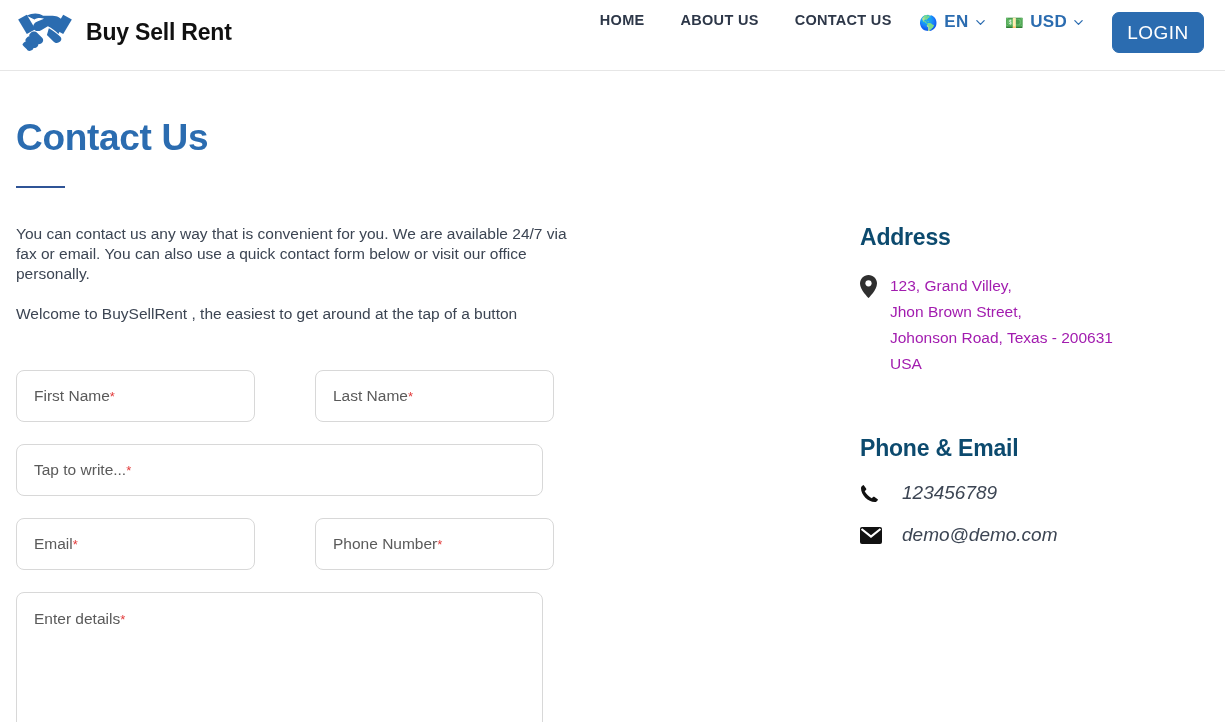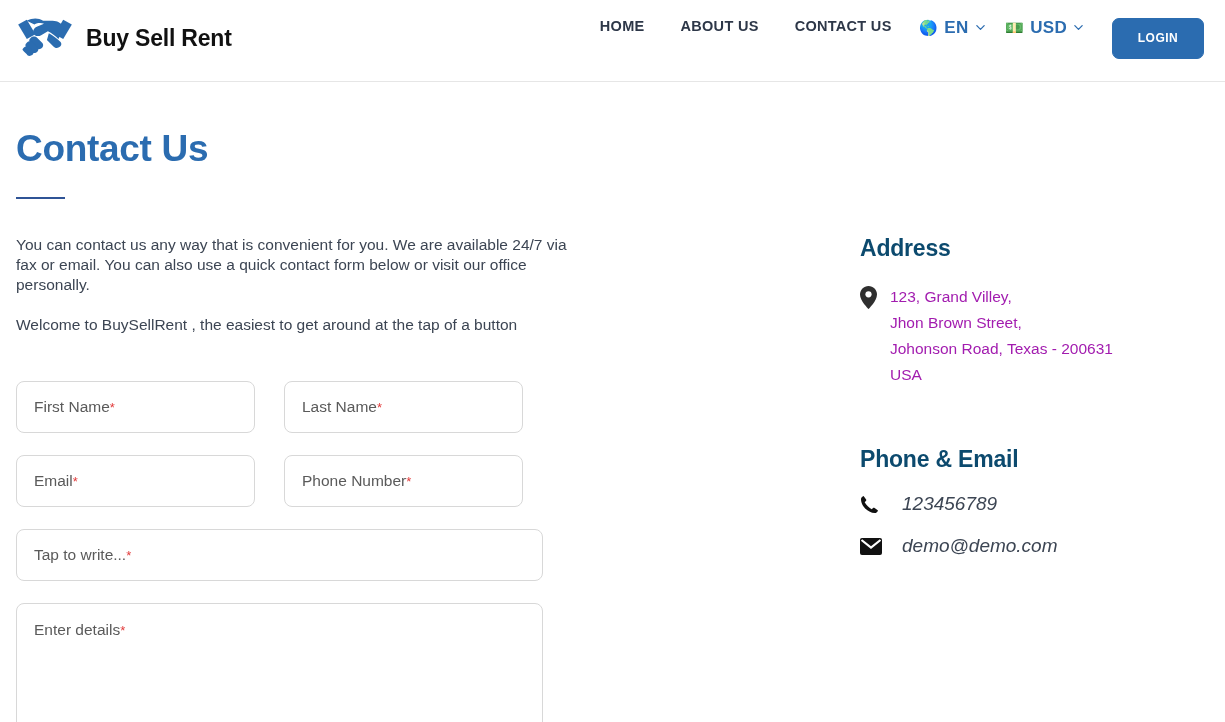--- a/index.html
+++ b/index.html
@@ -7,21 +7,21 @@
     width: 1225px;
     height: 722px;
     overflow: hidden;
     background: #ffffff;
     font-family: "Liberation Sans", sans-serif;
     color: #2d3748;
   }
 
   
   .header {
-    height: 82px;
+    height: 71px;
     border-bottom: 1px solid #e6e6e6;
     display: flex;
     align-items: center;
     padding: 0 21px 5px 14px;
   }
   .brand {
     display: flex;
     align-items: center;
     gap: 10px;
     cursor: pointer;
@@ -72,22 +72,22 @@
     letter-spacing: 0.3px;
     color: #2b6cb0;
   }
   .chev {
     width: 11px;
     height: 11px;
     display: block;
   }
 
   .btn {
-    font-size: 12px;
-    font-weight: bold;
+    font-size: 19px;
+    font-weight: normal;
     letter-spacing: 0.5px;
     border-radius: 7px;
     height: 41px;
     display: inline-flex;
     align-items: center;
     justify-content: center;
     cursor: pointer;
     white-space: nowrap;
   }
   .btn-login {
@@ -132,21 +132,21 @@
     font-size: 15.5px;
     line-height: 20px;
     color: #3c4553;
     max-width: 552px;
   }
   .para + .para { margin-top: 20px; }
 
   .form { margin-top: 46px; }
   .form-row {
     display: flex;
-    gap: 29px;
+    gap: 60px;
     margin-bottom: 22px;
   }
   .field {
     position: relative;
     width: 239px;
     height: 52px;
     border: 1px solid #d8d8d8;
     border-radius: 8px;
     background: #ffffff;
     cursor: text;
@@ -283,31 +283,31 @@
       <div class="form-row">
         <div class="field">
           <span class="placeholder"><span>First Name</span><span class="req">*</span></span>
         </div>
         <div class="field">
           <span class="placeholder"><span>Last Name</span><span class="req">*</span></span>
         </div>
       </div>
 
       <div class="form-row">
+        <div class="field field-wide">
+          <span class="placeholder"><span>Tap to write...</span><span class="req">*</span></span>
+        </div>
+      </div>
+
+      <div class="form-row">
         <div class="field">
           <span class="placeholder"><span>Email</span><span class="req">*</span></span>
         </div>
         <div class="field">
           <span class="placeholder"><span>Phone Number</span><span class="req">*</span></span>
-        </div>
-      </div>
-
-      <div class="form-row">
-        <div class="field field-wide">
-          <span class="placeholder"><span>Tap to write...</span><span class="req">*</span></span>
         </div>
       </div>
 
       <div class="form-row">
         <div class="field field-area">
           <span class="placeholder"><span>Enter details</span><span class="req">*</span></span>
         </div>
       </div>
     </div>
   </div>

